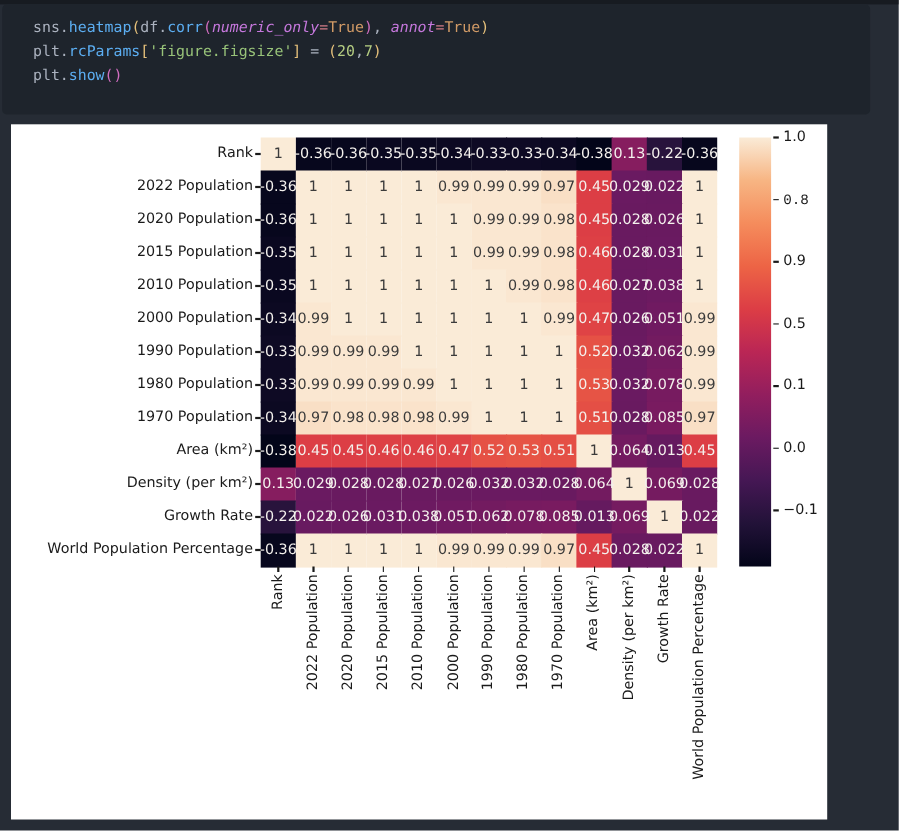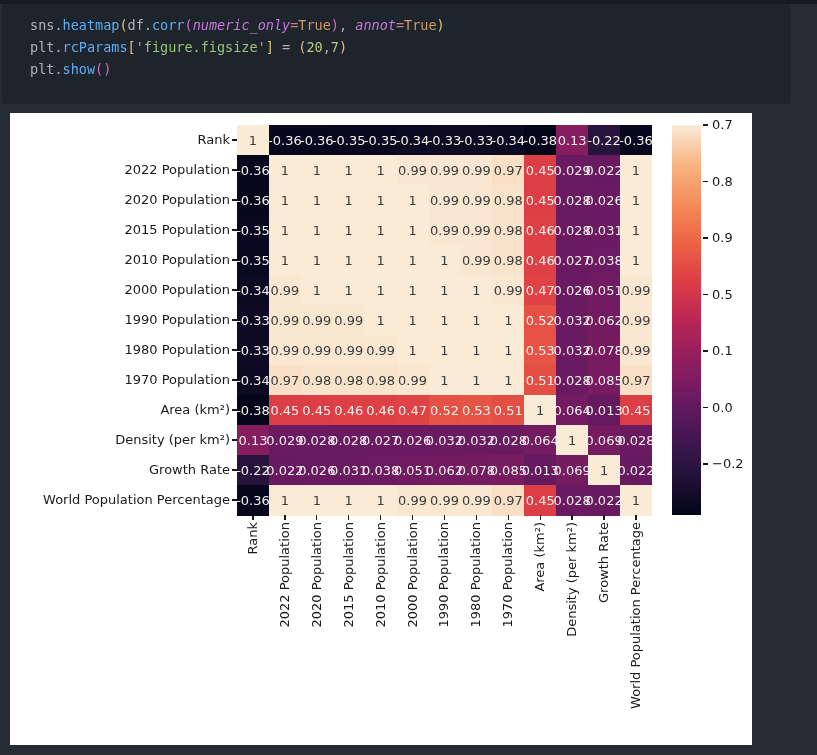--- a/index.html
+++ b/index.html
@@ -463,27 +463,27 @@
       <div class="xtick-mark" style="left: 561.46px; top: 402px;"></div>
       <div class="xtick-label" style="left: 554.16px; top: 409px;">Density (per km²)</div>
       <div class="xtick-mark" style="left: 593.38px; top: 402px;"></div>
       <div class="xtick-label" style="left: 586.08px; top: 409px;">Growth Rate</div>
       <div class="xtick-mark" style="left: 625.3px; top: 402px;"></div>
       <div class="xtick-label" style="left: 618px; top: 409px;">World Population Percentage</div>
     </div>
   <div id="colorbar" style="left: 662px; top: 12px; width: 29px; height: 390px;"></div>
   <div id="cbar-ticks">
       <div class="cbar-tick-mark" style="left: 693px; top: 11.3px;"></div>
-      <div class="cbar-label" style="left: 702px; top: 12px;">0.7</div>
+      <div class="cbar-label" style="left: 702px; top: 12px;">1.0</div>
       <div class="cbar-tick-mark" style="left: 693px; top: 67.8217px;"></div>
-      <div class="cbar-label" style="left: 702px; top: 68.5217px;">0.8</div>
+      <div class="cbar-label" style="left: 702px; top: 68.5217px; font-family: Liberation Mono, monospace;">0.8</div>
       <div class="cbar-tick-mark" style="left: 693px; top: 124.343px;"></div>
       <div class="cbar-label" style="left: 702px; top: 125.043px;">0.9</div>
       <div class="cbar-tick-mark" style="left: 693px; top: 180.865px;"></div>
       <div class="cbar-label" style="left: 702px; top: 181.565px;">0.5</div>
       <div class="cbar-tick-mark" style="left: 693px; top: 237.387px;"></div>
       <div class="cbar-label" style="left: 702px; top: 238.087px;">0.1</div>
       <div class="cbar-tick-mark" style="left: 693px; top: 293.909px;"></div>
       <div class="cbar-label" style="left: 702px; top: 294.609px;">0.0</div>
       <div class="cbar-tick-mark" style="left: 693px; top: 350.43px;"></div>
-      <div class="cbar-label" style="left: 702px; top: 351.13px;">−0.2</div>
+      <div class="cbar-label" style="left: 702px; top: 351.13px;">−0.1</div>
     </div>
 </div>
 
 </body></html>

